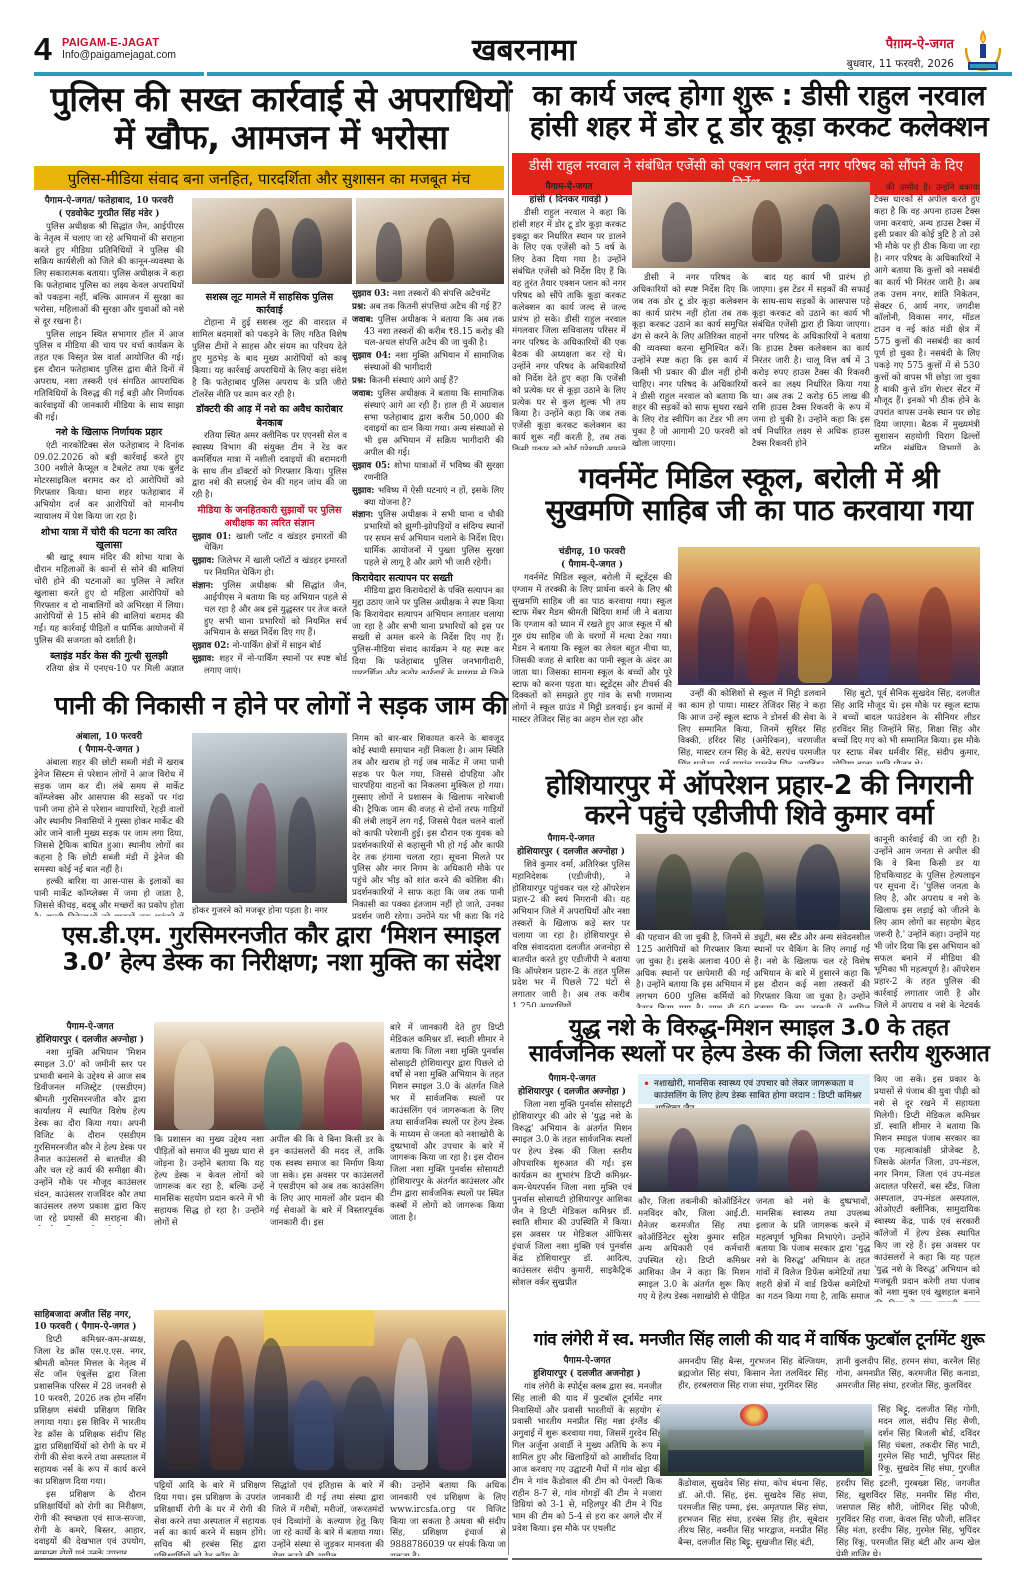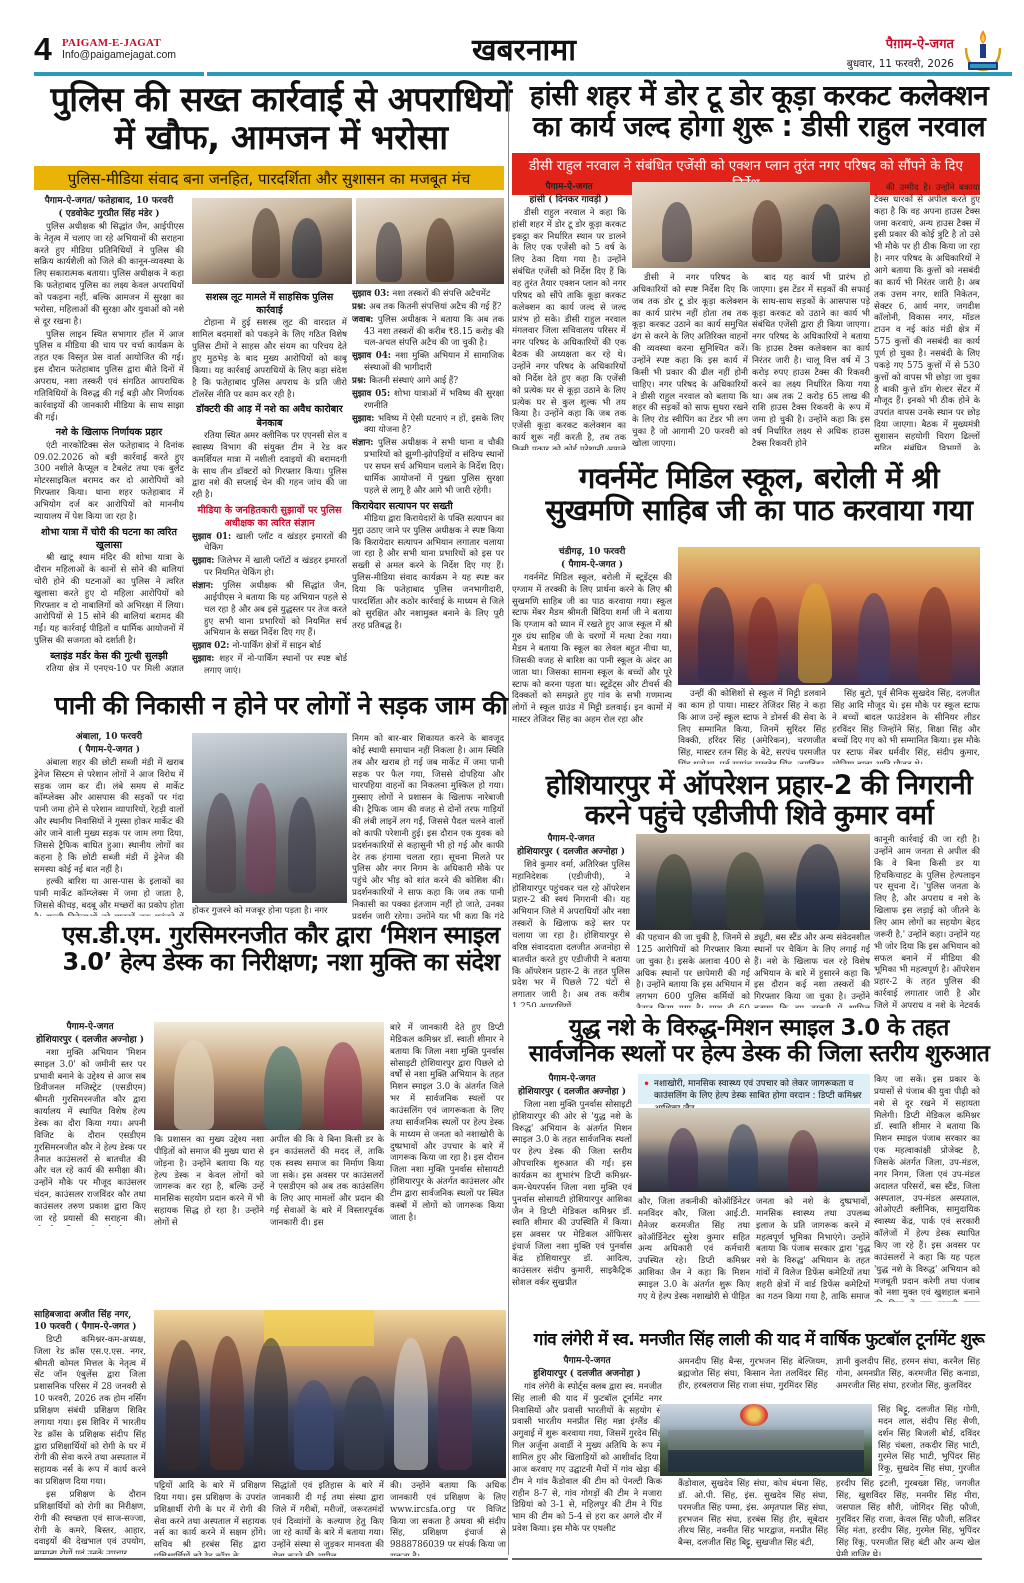--- a/index.html
+++ b/index.html
@@ -4,21 +4,21 @@
 <style>
   * { box-sizing: border-box; margin: 0; padding: 0; }
   html, body { width: 1024px; height: 1583px; background: #ffffff; overflow: hidden; }
   body { font-family: "DejaVu Serif", "Liberation Serif", serif; color: #1a1a1a; position: relative; }
   .page { position: absolute; left: 0; top: 0; width: 1024px; height: 1583px; }
 
   
   .masthead { position: absolute; left: 34px; top: 28px; width: 978px; height: 44px; }
   .pg-num { position: absolute; left: 0; top: 4px; font-family: "Liberation Sans", sans-serif; font-weight: 700; font-size: 32px; line-height: 34px; color: #111; }
   .brand { position: absolute; left: 28px; top: 8px; font-family: "Liberation Sans", sans-serif; }
-  .brand .name { font-size: 11px; font-weight: 700; color: #c8102e; letter-spacing: 0.2px; font-family: Liberation Serif, serif; }
+  .brand .name { font-size: 11px; font-weight: 700; color: #c8102e; letter-spacing: 0.2px; }
   .brand .mail { font-size: 10.5px; color: #222; }
   .section-title { position: absolute; left: 400px; top: 0; width: 180px; text-align: center; font-family: "DejaVu Sans", sans-serif; font-weight: 700; font-size: 30px; color: #111; }
   .paper-name { position: absolute; right: 58px; top: 6px; font-family: "DejaVu Sans", sans-serif; font-weight: 700; font-size: 13px; color: #c8102e; text-align: right; }
   .paper-date { position: absolute; right: 58px; top: 28px; font-family: "DejaVu Sans", sans-serif; font-size: 10.5px; color: #222; text-align: right; }
   .logo { position: absolute; right: 6px; top: 0; width: 46px; height: 48px; }
   .rule-top { position: absolute; left: 34px; top: 72px; width: 978px; height: 4px; background: #2a9bbb; }
   .rule-top::after { content: ""; position: absolute; left: 170px; top: 0; width: 3px; height: 4px; background: #fff; }
 
   
   .hl { position: absolute; font-family: "DejaVu Sans", sans-serif; font-weight: 700; color: #111; text-align: center; line-height: 1.12; letter-spacing: -0.5px; margin-left: 12px; }
@@ -119,33 +119,34 @@
       </div>
   </div>
 
   <div class="col" style="left:352px;top:288px;width:152px;height:386px;">
     <div id="qa3">
         <p class="qa"><b>सुझाव 03: </b><span>नशा तस्करों की संपत्ति अटैचमेंट</span></p>
         <p class="qa"><b>प्रश्न: </b><span>अब तक कितनी संपत्तियां अटैच की गई हैं?</span></p>
         <p class="qa"><b>जवाब: </b><span>पुलिस अधीक्षक ने बताया कि अब तक 43 नशा तस्करों की करीब ₹8.15 करोड़ की चल-अचल संपत्ति अटैच की जा चुकी है।</span></p>
         <p class="qa"><b>सुझाव 04: </b><span>नशा मुक्ति अभियान में सामाजिक संस्थाओं की भागीदारी</span></p>
         <p class="qa"><b>प्रश्न: </b><span>कितनी संस्थाएं आगे आई हैं?</span></p>
+        <p class="qa"><b>जवाब: </b><span>पुलिस अधीक्षक ने बताया कि सामाजिक संस्थाएं आगे आ रही हैं। हाल ही में अग्रवाल सभा फतेहाबाद द्वारा करीब 50,000 की दवाइयों का दान किया गया। अन्य संस्थाओं से भी इस अभियान में सक्रिय भागीदारी की अपील की गई।</span></p>
         <p class="qa"><b>सुझाव 05: </b><span>शोभा यात्राओं में भविष्य की सुरक्षा रणनीति</span></p>
         <p class="qa"><b>सुझाव: </b><span>भविष्य में ऐसी घटनाएं न हों, इसके लिए क्या योजना है?</span></p>
         <p class="qa"><b>संज्ञान: </b><span>पुलिस अधीक्षक ने सभी थाना व चौकी प्रभारियों को झुग्गी-झोपड़ियों व संदिग्ध स्थानों पर सघन सर्च अभियान चलाने के निर्देश दिए। धार्मिक आयोजनों में पुख्ता पुलिस सुरक्षा पहले से लागू है और आगे भी जारी रहेगी।</span></p>
       </div>
     <p class="subhead" style="text-align:left">किरायेदार सत्यापन पर सख्ती</p>
     <p>मीडिया द्वारा किरायेदारों के पक्ति सत्यापन का मुद्दा उठाए जाने पर पुलिस अधीक्षक ने स्पष्ट किया कि किरायेदार सत्यापन अभियान लगातार चलाया जा रहा है और सभी थाना प्रभारियों को इस पर सख्ती से अमल करने के निर्देश दिए गए हैं। पुलिस-मीडिया संवाद कार्यक्रम ने यह स्पष्ट कर दिया कि फतेहाबाद पुलिस जनभागीदारी, पारदर्शिता और कठोर कार्रवाई के माध्यम से जिले को सुरक्षित और नशामुक्त बनाने के लिए पूरी तरह प्रतिबद्ध है।</p>
   </div>
 
   <div class="rule-v" style="left:508px;top:80px;height:1475px;"></div>
 
   <div class="hl" style="left:512px;top:80px;width:470px;font-size:28px;">
+    <div>का कार्य जल्द होगा शुरू : डीसी राहुल नरवाल</div>
     <div>हांसी शहर में डोर टू डोर कूड़ा करकट कलेक्शन</div>
-    <div>का कार्य जल्द होगा शुरू : डीसी राहुल नरवाल</div>
   </div>
   <div class="deck-red" style="left:512px;top:153px;width:468px;">डीसी राहुल नरवाल ने संबंधित एजेंसी को एक्शन प्लान तुरंत नगर परिषद को सौंपने के दिए निर्देश</div>
 
   <div class="col" style="left:512px;top:180px;width:114px;height:270px;">
     <p class="dateline">पैगाम-ऐ-जगत</p>
     <p class="dateline">हांसी ( दिनकर गावड़ी )</p>
     <p>डीसी राहुल नरवाल ने कहा कि हांसी शहर में डोर टू डोर कूड़ा करकट इकट्ठा कर निर्धारित स्थान पर डालने के लिए एक एजेंसी को 5 वर्ष के लिए ठेका दिया गया है। उन्होंने संबंधित एजेंसी को निर्देश दिए हैं कि वह तुरंत तैयार एक्शन प्लान को नगर परिषद को सौंपे ताकि कूड़ा करकट कलेक्शन का कार्य जल्द से जल्द प्रारंभ हो सके। डीसी राहुल नरवाल मंगलवार जिला सचिवालय परिसर में नगर परिषद के अधिकारियों की एक बैठक की अध्यक्षता कर रहे थे। उन्होंने नगर परिषद के अधिकारियों को निर्देश देते हुए कहा कि एजेंसी को प्रत्येक घर से कूड़ा उठाने के लिए प्रत्येक घर से कुल शुल्क भी तय किया है। उन्होंने कहा कि जब तक एजेंसी कूड़ा करकट कलेक्शन का कार्य शुरू नहीं करती है, तब तक किसी प्रकार को कोई परेशानी आगले 5 वर्ष तक न हो।</p>
   </div>
   <div class="photo ph-office" style="left:632px;top:182px;width:238px;height:86px;">
     <div class="figure" style="left:30px;top:20px;width:30px;height:60px;background:#2d2a3a;"></div>

